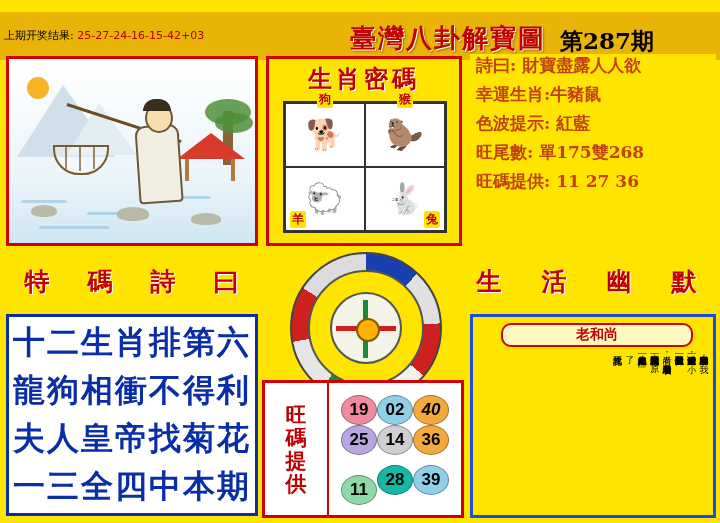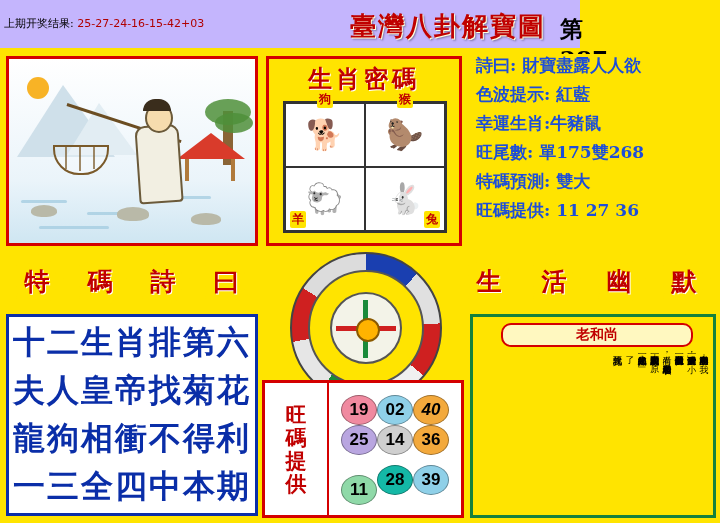--- a/index.html
+++ b/index.html
@@ -5,21 +5,21 @@
   html,body{margin:0;padding:0;}
   body{
     width:720px;height:523px;overflow:hidden;
     background:#ffe400;
     font-family:"DejaVu Sans","Liberation Sans",sans-serif;
     position:relative;
   }
   .root{position:absolute;inset:0;}
 
   
-  .topbar{position:absolute;left:0;top:0;width:580px;height:48px;background:#c4b5fd;}
+  .topbar{position:absolute;left:0;top:12px;width:720px;height:48px;background:#eab308;}
   .prev{position:absolute;left:4px;top:16px;font-size:11px;color:#000;white-space:nowrap;}
   .prev b{font-weight:normal;color:#b00000;}
   .maintitle{
     position:absolute;left:206px;top:4px;width:340px;height:44px;
     font-family:"DejaVu Serif","Liberation Serif",serif;
     font-weight:bold;font-size:26px;line-height:44px;color:#c00000;
     text-align:right;letter-spacing:2px;
     text-shadow:1px 1px 0 #ffd, 2px 2px 2px rgba(0,0,0,.35);
   }
   .issue{position:absolute;left:560px;top:14px;font-size:23px;font-weight:bold;color:#000;
@@ -67,21 +67,21 @@
   .zlabel{position:absolute;font-size:12px;font-weight:bold;color:#c00000;background:#ffe400;padding:0 2px;border-radius:2px;}
   .zl-tl{top:-13px;left:50%;transform:translateX(-50%);}
   .zl-tr{top:-13px;left:50%;transform:translateX(-50%);}
   .zl-bl{bottom:2px;left:4px;}
   .zl-br{bottom:2px;right:4px;}
   .animal{font-size:30px;line-height:1;}
 
   
   .rightpanel{position:absolute;left:470px;top:54px;width:246px;height:196px;
     background:#ffe400;}
-  .rline{font-family:"DejaVu Serif","Liberation Serif",serif;font-size:17px;color:#1d4ed8;
+  .rline{font-family:"DejaVu Serif","Liberation Serif",serif;font-size:17px;color:#c2410c;
     margin:0 0 6px 6px;white-space:nowrap;font-weight:bold;}
 
   
   .starrow{position:absolute;left:6px;top:252px;width:252px;height:58px;}
   .star{position:absolute;width:62px;height:58px;}
   .star .burst{position:absolute;inset:0;background:#ffe400;
     clip-path:polygon(50% 0%,61% 20%,84% 14%,80% 38%,100% 50%,80% 62%,84% 86%,61% 80%,50% 100%,39% 80%,16% 86%,20% 62%,0% 50%,20% 38%,16% 14%,39% 20%);}
   .star .txt{position:absolute;inset:0;display:flex;align-items:center;justify-content:center;
     font-family:"DejaVu Serif","Liberation Serif",serif;font-weight:bold;font-size:25px;color:#c00000;
     text-shadow:1px 1px 0 #fff;}
@@ -116,21 +116,21 @@
     font-family:"DejaVu Serif","Liberation Serif",serif;font-weight:bold;font-size:21px;color:#c00000;
     line-height:1.1;border-right:2px solid #d40000;}
   .numgrid{flex:1;display:grid;grid-template-columns:repeat(3,1fr);grid-template-rows:repeat(3,1fr);
     align-items:center;justify-items:center;padding:12px;}
   .ball{width:34px;height:28px;border-radius:50%;display:flex;align-items:center;justify-content:center;
     font-weight:bold;font-size:17px;color:#000;font-family:"Liberation Sans",sans-serif;
     border:1px solid rgba(0,0,0,.35);}
 
   
   .article{position:absolute;left:470px;top:314px;width:246px;height:204px;
-    background:#ffe400;border:3px solid #15803d;box-sizing:border-box;}
+    background:#ffe400;border:3px solid #1d4ed8;box-sizing:border-box;}
   .art-title{position:absolute;left:28px;top:6px;width:188px;height:20px;background:#fff8c0;
     border:2px solid #d40000;border-radius:10px;text-align:center;line-height:18px;
     font-family:"DejaVu Serif","Liberation Serif",serif;font-weight:bold;font-size:14px;color:#c00000;}
   .art-body{position:absolute;left:4px;top:32px;right:4px;bottom:4px;
     display:flex;flex-direction:row-reverse;gap:2px;justify-content:flex-start;}
   .art-col{writing-mode:vertical-rl;text-orientation:upright;font-size:9px;line-height:1.15;color:#000;
     font-family:"DejaVu Serif","Liberation Serif",serif;white-space:nowrap;}
 </style>
 </head>
 <body>
@@ -192,24 +192,23 @@
       </div>
       <div class="zcell">
         <span class="zlabel zl-br">兔</span>
         <span class="animal">🐇</span>
       </div>
     </div>
   </div>
 
   <div class="rightpanel">
     <p class="rline">詩曰: 財寶盡露人人欲</p>
+    <p class="rline">幸運生肖:牛豬鼠</p>
     <p class="rline">色波提示: 紅藍</p>
-    <p class="rline">幸運生肖:牛豬鼠</p>
     <p class="rline">旺尾數: 單175雙268</p>
-    <p class="rline">特碼預測: 雙大</p>
     <p class="rline">旺碼提供: 11 27 36</p>
   </div>
 
   <div class="starrow">
     <div class="star" style="left:0px;">
       <div class="burst"></div>
       <div class="txt">特</div>
     </div>
     <div class="star" style="left:63px;">
       <div class="burst"></div>
@@ -239,22 +238,22 @@
       <div class="txt">幽</div>
     </div>
     <div class="star" style="left:195px;">
       <div class="burst"></div>
       <div class="txt">默</div>
     </div>
   </div>
 
   <div class="poembox">
     <div class="poemline">十二生肖排第六</div>
+    <div class="poemline">龍狗相衝不得利</div>
     <div class="poemline">夫人皇帝找菊花</div>
-    <div class="poemline">龍狗相衝不得利</div>
     <div class="poemline">一三全四中本期</div>
   </div>
 
   <div class="bagua">
     <div class="bg-outer"></div>
     <div class="bg-mid"></div>
     <div class="bg-in"></div>
     <div class="bg-cross-h"></div>
     <div class="bg-cross-v"></div>
     <div class="bg-dot"></div>

